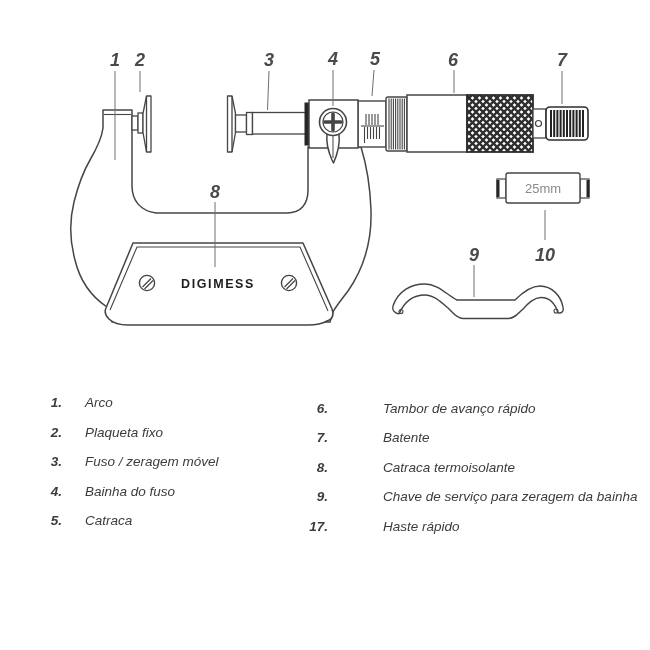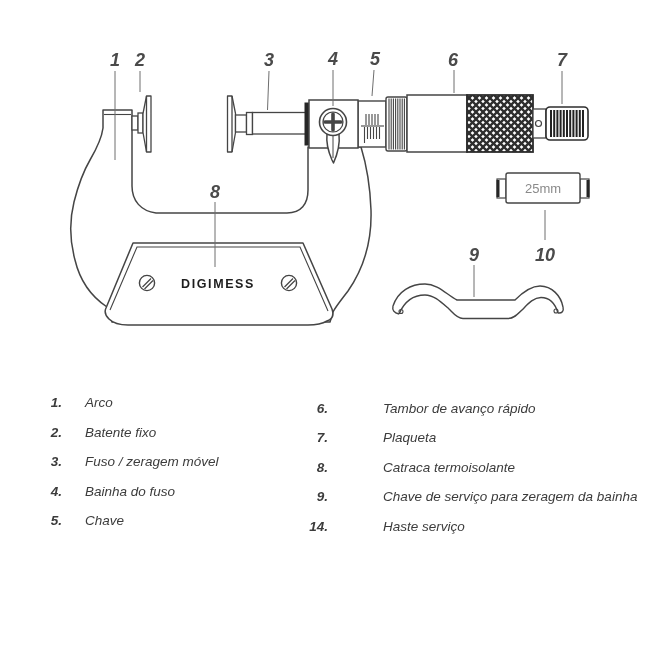--- a/index.html
+++ b/index.html
@@ -167,50 +167,50 @@
   </svg>
 
   <div class="legend">
 
     <div class="legend-item col-left" style="left:38px;top:395px;">
       <span class="num">1.</span>
       <span class="lbl">Arco</span>
     </div>
     <div class="legend-item col-left" style="left:38px;top:425px;">
       <span class="num">2.</span>
-      <span class="lbl">Batente fixo</span>
+      <span class="lbl">Plaqueta fixo</span>
     </div>
     <div class="legend-item col-left" style="left:38px;top:454px;">
       <span class="num">3.</span>
       <span class="lbl">Fuso / zeragem móvel</span>
     </div>
     <div class="legend-item col-left" style="left:38px;top:484px;">
       <span class="num">4.</span>
       <span class="lbl">Bainha do fuso</span>
     </div>
     <div class="legend-item col-left" style="left:38px;top:513px;">
       <span class="num">5.</span>
-      <span class="lbl">Chave</span>
+      <span class="lbl">Catraca</span>
     </div>
 
     <div class="legend-item col-right" style="left:298px;top:401px;">
       <span class="num">6.</span>
       <span class="lbl">Tambor de avanço rápido</span>
     </div>
     <div class="legend-item col-right" style="left:298px;top:430px;">
       <span class="num">7.</span>
-      <span class="lbl">Plaqueta</span>
+      <span class="lbl">Batente</span>
     </div>
     <div class="legend-item col-right" style="left:298px;top:460px;">
       <span class="num">8.</span>
       <span class="lbl">Catraca termoisolante</span>
     </div>
     <div class="legend-item col-right" style="left:298px;top:489px;">
       <span class="num">9.</span>
       <span class="lbl">Chave de serviço para zeragem da bainha</span>
     </div>
     <div class="legend-item col-right" style="left:298px;top:519px;">
-      <span class="num">14.</span>
-      <span class="lbl">Haste serviço</span>
+      <span class="num">17.</span>
+      <span class="lbl">Haste rápido</span>
     </div>
 
   </div>
 </div>
 
 </body></html>

